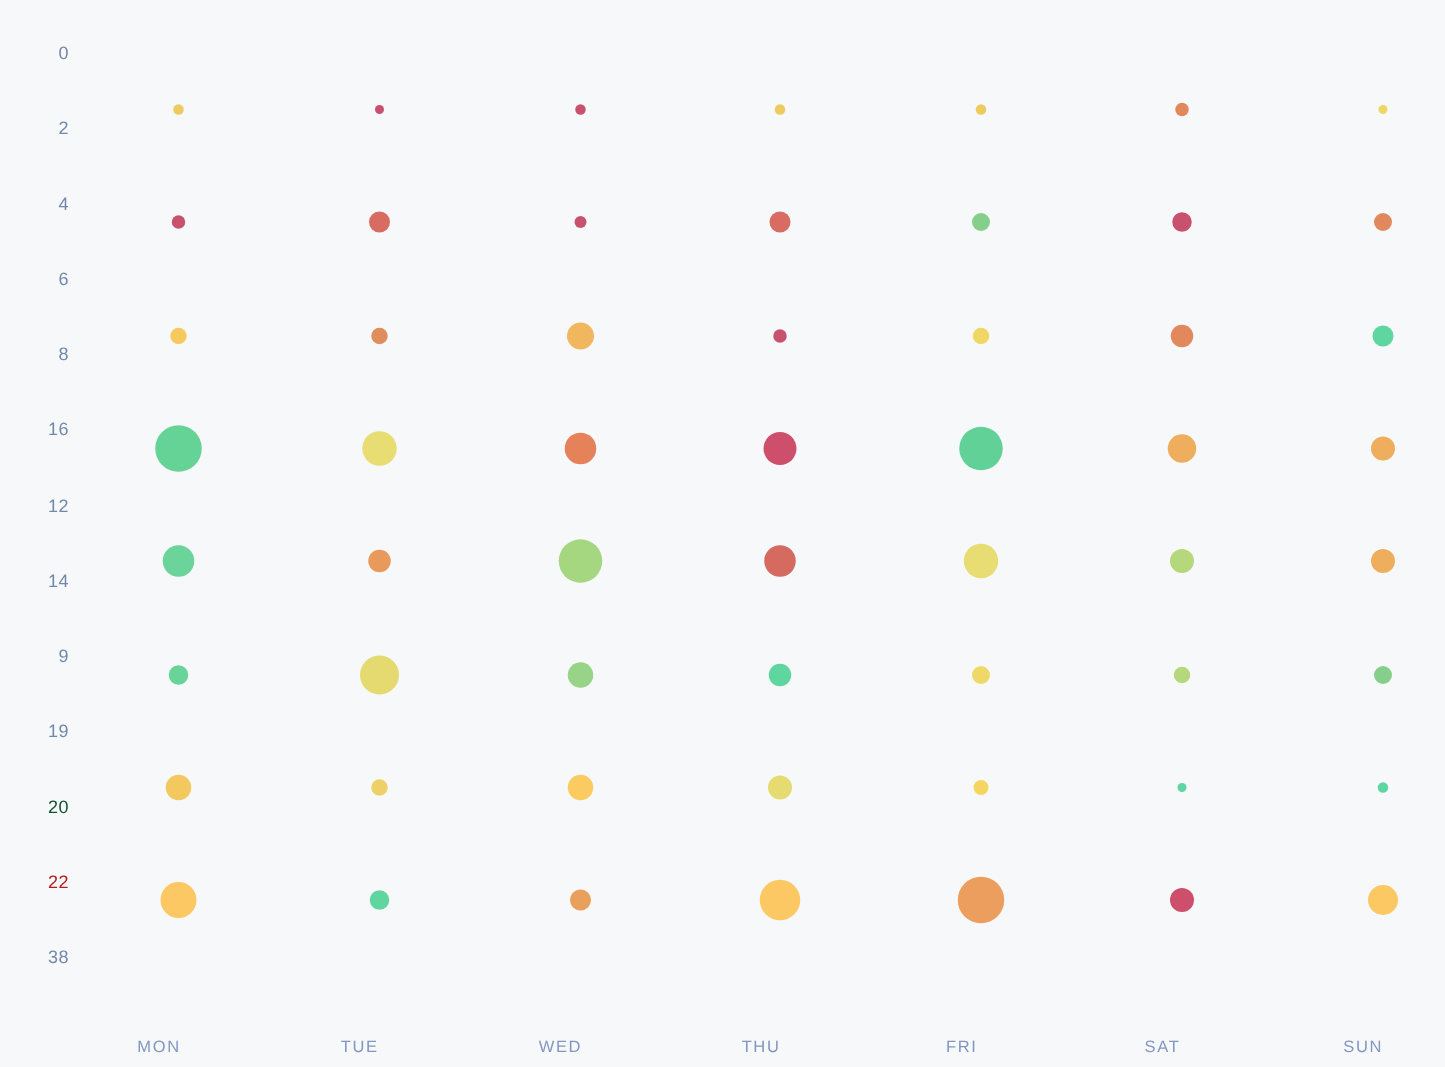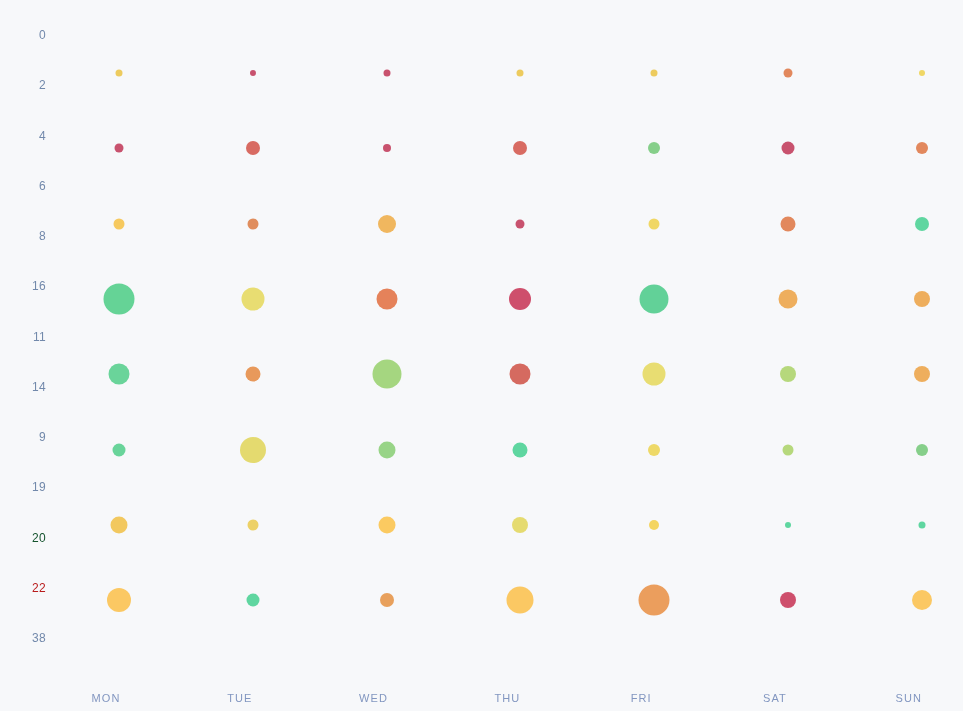--- a/index.html
+++ b/index.html
@@ -85,21 +85,21 @@
 
   <div class="plot-area">
 
     <div class="y-axis" id="y-axis">
         <div class="y-tick" style="top: 35px; color: rgb(114, 137, 171);">0</div>
         <div class="y-tick" style="top: 85.25px; color: rgb(114, 137, 171);">2</div>
         <div class="y-tick" style="top: 135.5px; color: rgb(114, 137, 171);">4</div>
         <div class="y-tick" style="top: 185.75px; color: rgb(114, 137, 171);">6</div>
         <div class="y-tick" style="top: 236px; color: rgb(114, 137, 171);">8</div>
         <div class="y-tick" style="top: 286.25px; color: rgb(114, 137, 171);">16</div>
-        <div class="y-tick" style="top: 336.5px; color: rgb(114, 137, 171);">11</div>
+        <div class="y-tick" style="top: 336.5px; color: rgb(114, 137, 171);">12</div>
         <div class="y-tick" style="top: 386.75px; color: rgb(114, 137, 171);">14</div>
         <div class="y-tick" style="top: 437px; color: rgb(114, 137, 171);">9</div>
         <div class="y-tick" style="top: 487.25px; color: rgb(114, 137, 171);">19</div>
         <div class="y-tick" style="top: 537.5px; color: #14532d;">20</div>
         <div class="y-tick" style="top: 587.75px; color: #b91c1c;">22</div>
         <div class="y-tick" style="top: 638px; color: rgb(114, 137, 171);">38</div>
       </div>
 
     <div class="bubble-layer" id="bubble-layer">
         <div class="bubble" style="left: 119px; top: 73px; width: 7px; height: 7px; background: rgb(237, 203, 94);"></div>

